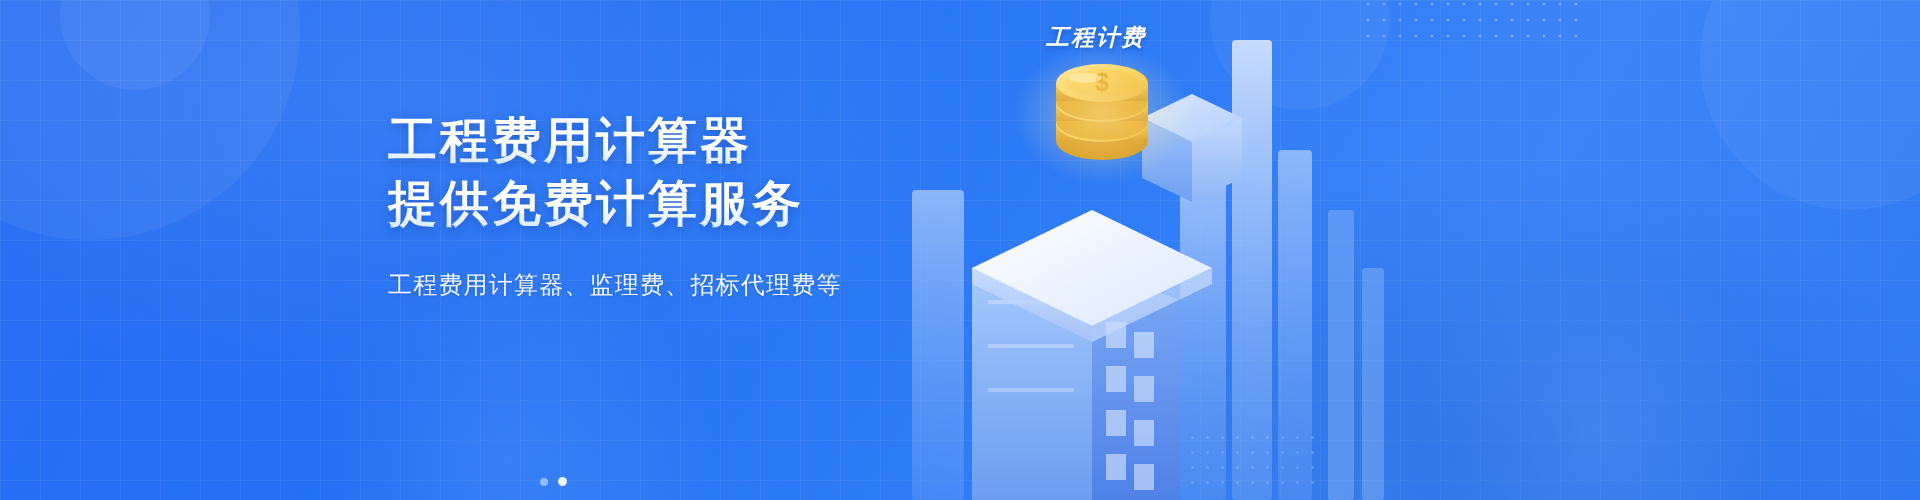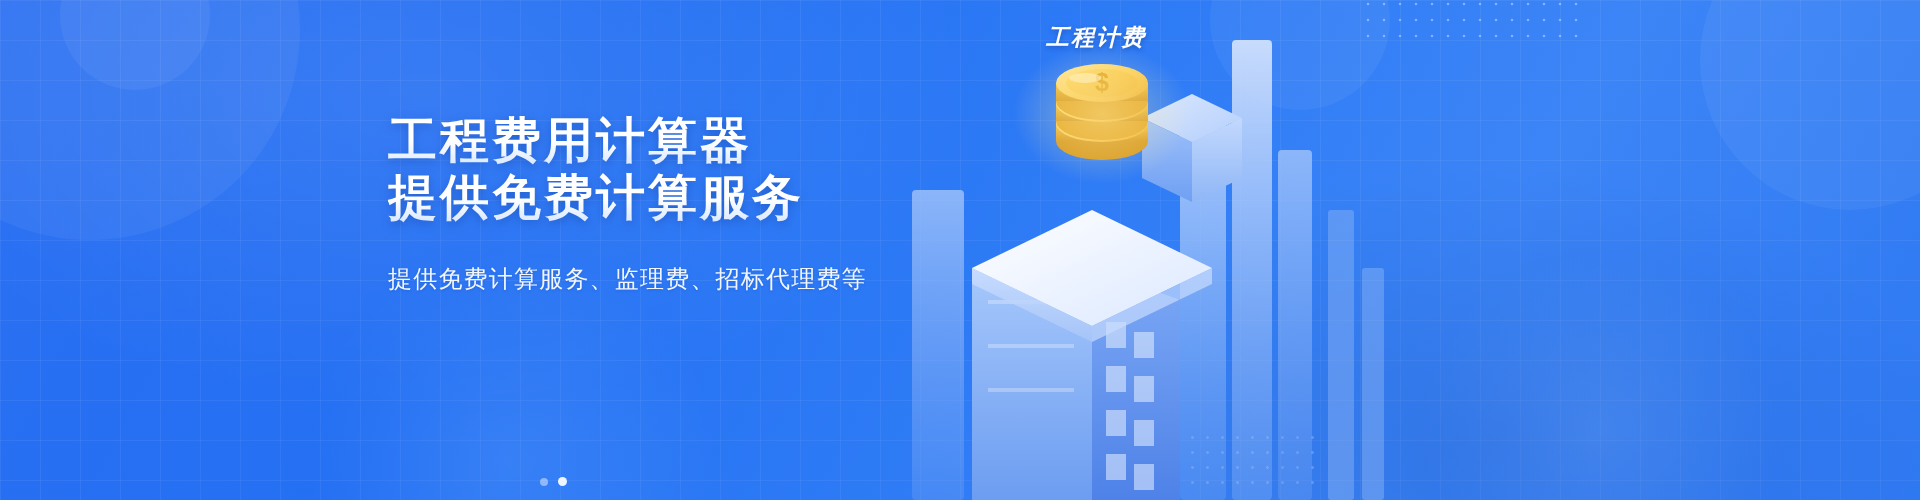--- a/index.html
+++ b/index.html
@@ -53,21 +53,21 @@
   .copy{position:absolute;left:388px;top:112px;width:620px;}
   .title-line{
     font-size:49px;line-height:56px;font-weight:bold;letter-spacing:3px;
     color:#ffffff;
     background:linear-gradient(180deg,#ffffff 0%,#ffffff 52%,#d5e6ff 100%);
     -webkit-background-clip:text;background-clip:text;
     -webkit-text-fill-color:transparent;
     filter:drop-shadow(0 3px 5px rgba(13,56,150,.38));
     white-space:nowrap;
   }
-  .title-line + .title-line{margin-top:1px;}
+  .title-line + .title-line{margin-top:7px;}
   .sub{margin-top:33px;}
   .sub-line{
     font-size:24px;line-height:41px;color:#f2f7ff;letter-spacing:1.2px;
     white-space:nowrap;text-shadow:0 1px 3px rgba(12,52,140,.22);
   }
 
   
   .illus{position:absolute;left:880px;top:0;width:560px;height:444px;}
 
   .badge{
@@ -104,21 +104,21 @@
   <div class="circ c5"></div>
   <div class="circ c6"></div>
 
   <div class="dotgrid"></div>
   <div class="dotgrid2"></div>
 
   <div class="copy">
     <div class="title-line">工程费用计算器</div>
     <div class="title-line">提供免费计算服务</div>
     <div class="sub">
-      <div class="sub-line">提供免费计算服务、监理费、招标代理费等</div>
+      <div class="sub-line">工程费用计算器、监理费、招标代理费等</div>
     </div>
   </div>
 
   <div class="illus">
 
     
     <svg width="560" height="500" viewBox="0 0 560 500">
       <defs>
         <linearGradient id="gBarA" x1="0" y1="0" x2="0" y2="1">
           <stop offset="0%" stop-color="#9cc0fa" stop-opacity=".85"></stop>

